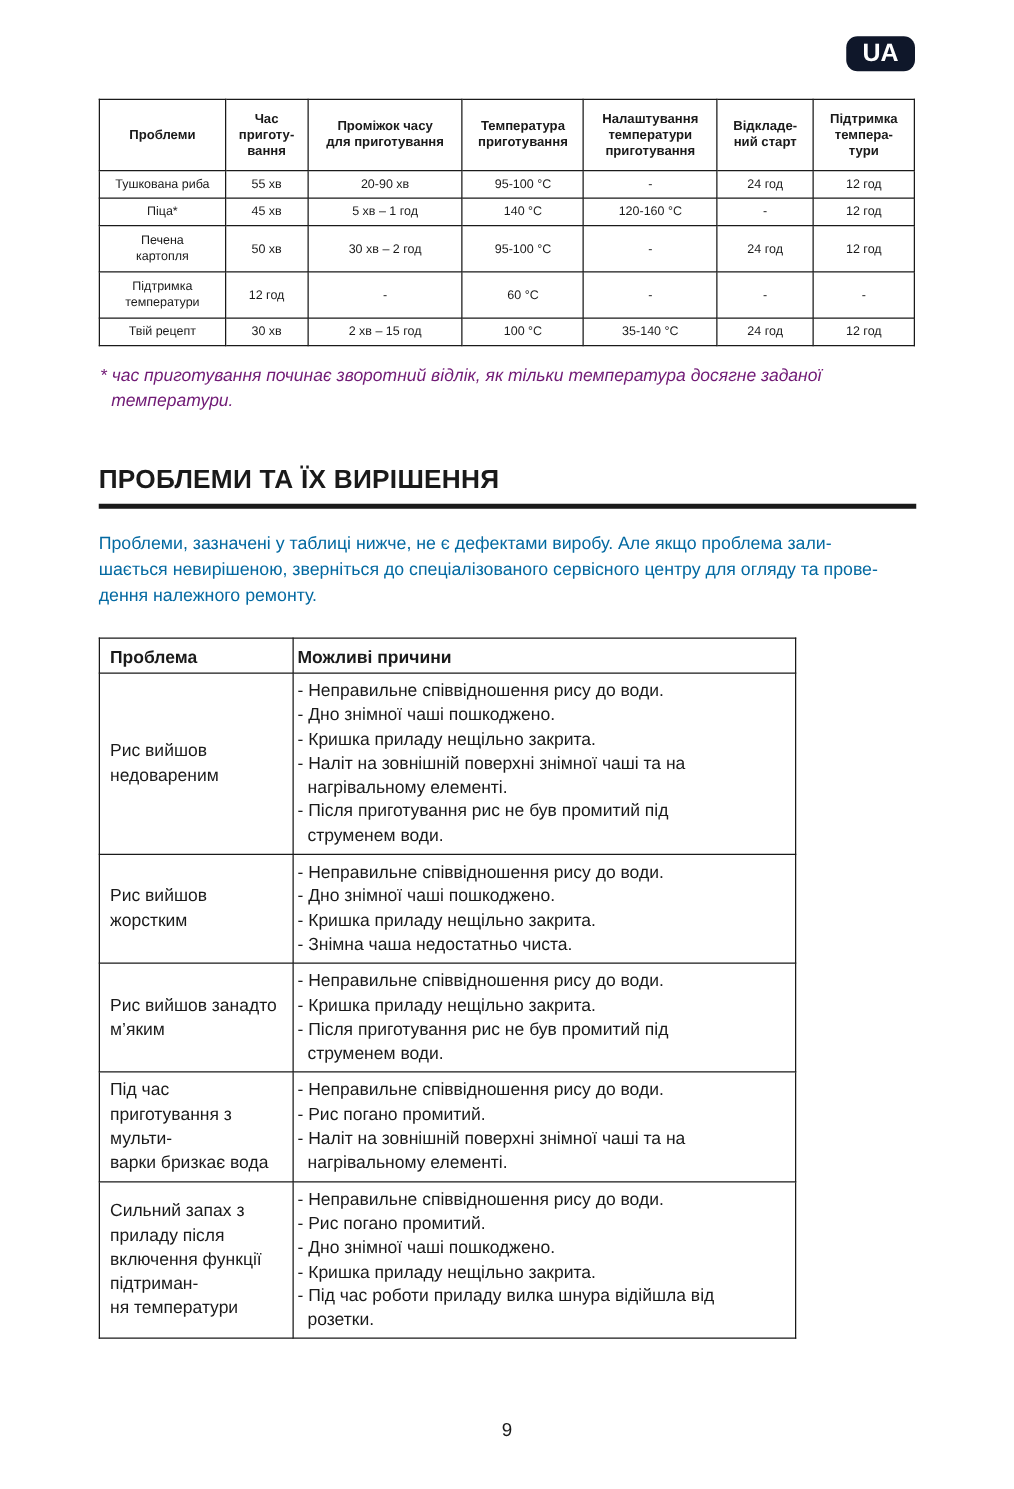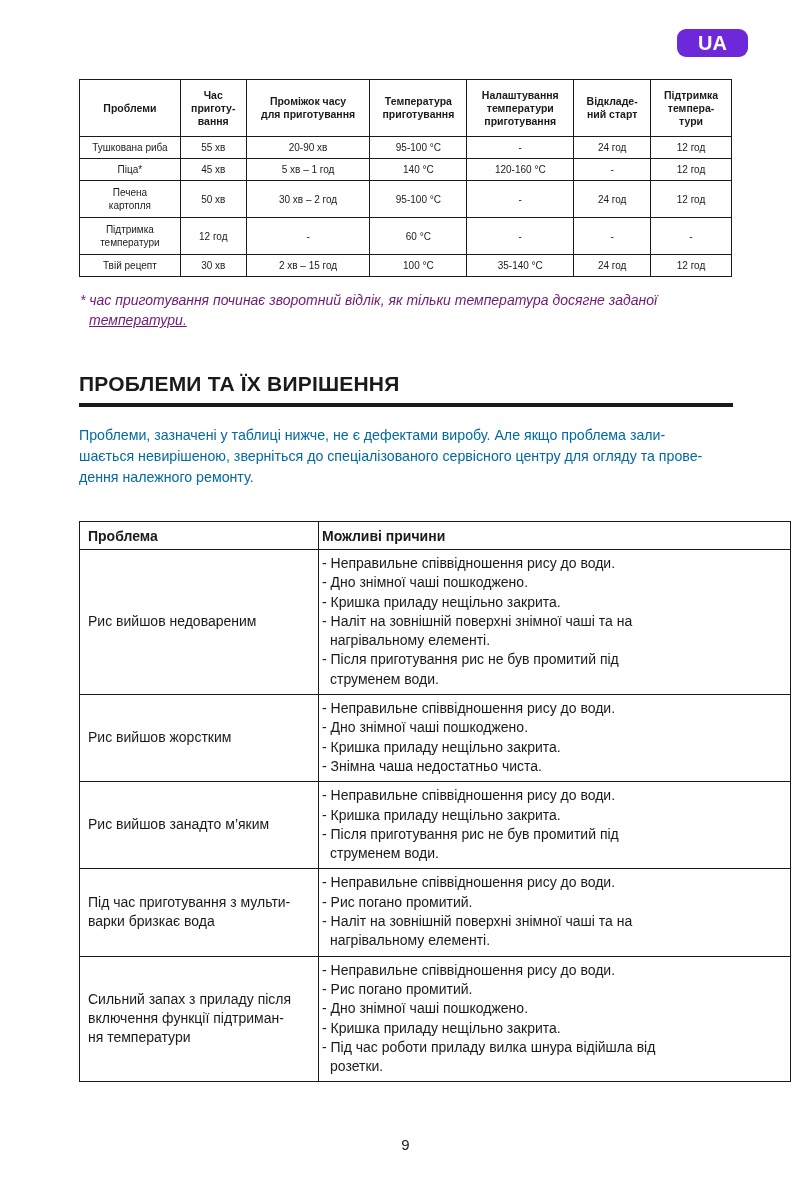--- a/index.html
+++ b/index.html
@@ -1,21 +1,21 @@
 <!DOCTYPE html>
 <html><head>
 <meta charset="utf-8">
 <style>
   * { box-sizing: border-box; margin: 0; padding: 0; }
   html, body { width: 811px; height: 1191px; background: #ffffff; }
   body { position: relative; font-family: "Liberation Sans", "DejaVu Sans", sans-serif; color: #1a1a1a; overflow: hidden; }
 
   .lang-badge {
-    position: absolute; left: 677px; top: 29px; width: 71px; height: 28px;
-    background: #6d28d9; border-radius: 9px; color: #ffffff;
+    position: absolute; left: 677px; top: 29px; width: 55px; height: 28px;
+    background: #0f172a; border-radius: 9px; color: #ffffff;
     font-weight: bold; font-size: 20px; text-align: center; line-height: 28px;
     letter-spacing: 0px;
   }
 
   table { border-collapse: collapse; }
   .prog-table {
     position: absolute; left: 79px; top: 79px; width: 653px;
     font-size: 10px;
   }
   .prog-table th, .prog-table td {
@@ -23,37 +23,37 @@
     padding: 0 3px; line-height: 13px;
   }
   .prog-table th { font-weight: bold; height: 57px; font-size: 10.5px; }
   .prog-table td { height: 22px; }
   .prog-table tr.tall td { height: 37px; }
 
   .footnote {
     position: absolute; left: 80px; top: 290px; width: 650px;
     font-style: italic; font-size: 14px; line-height: 20px; color: #701a75;
   }
-  .footnote .cont { display: block; padding-left: 9px; text-decoration: underline; }
+  .footnote .cont { display: block; padding-left: 9px; }
 
   .section-title {
     position: absolute; left: 79px; top: 372px; font-weight: bold;
     font-size: 21px; letter-spacing: 0.2px; color: #1a1a1a;
   }
   .section-rule {
     position: absolute; left: 79px; top: 403px; width: 654px; height: 4px; background: #1a1a1a;
   }
   .intro {
     position: absolute; left: 79px; top: 425px; width: 660px;
     font-size: 14.2px; line-height: 21px; color: #0369a1;
   }
   .intro span { display: block; white-space: nowrap; }
 
   .trouble-table {
-    position: absolute; left: 79px; top: 521px; width: 712px;
+    position: absolute; left: 79px; top: 510px; width: 558px;
     font-size: 14px;
   }
   .trouble-table th, .trouble-table td {
     border: 1px solid #1a1a1a; text-align: left; vertical-align: middle;
   }
   .trouble-table th { font-weight: bold; height: 28px; padding: 0 8px; }
   .trouble-table th.c2, .trouble-table td.c2 { padding-left: 3px; }
   .trouble-table td { padding: 4px 8px 5px 8px; line-height: 19.3px; margin-top: 19px; }
   .trouble-table .c1 { width: 239px; }
   .cause { display: block; padding-left: 8px; text-indent: -8px; }

